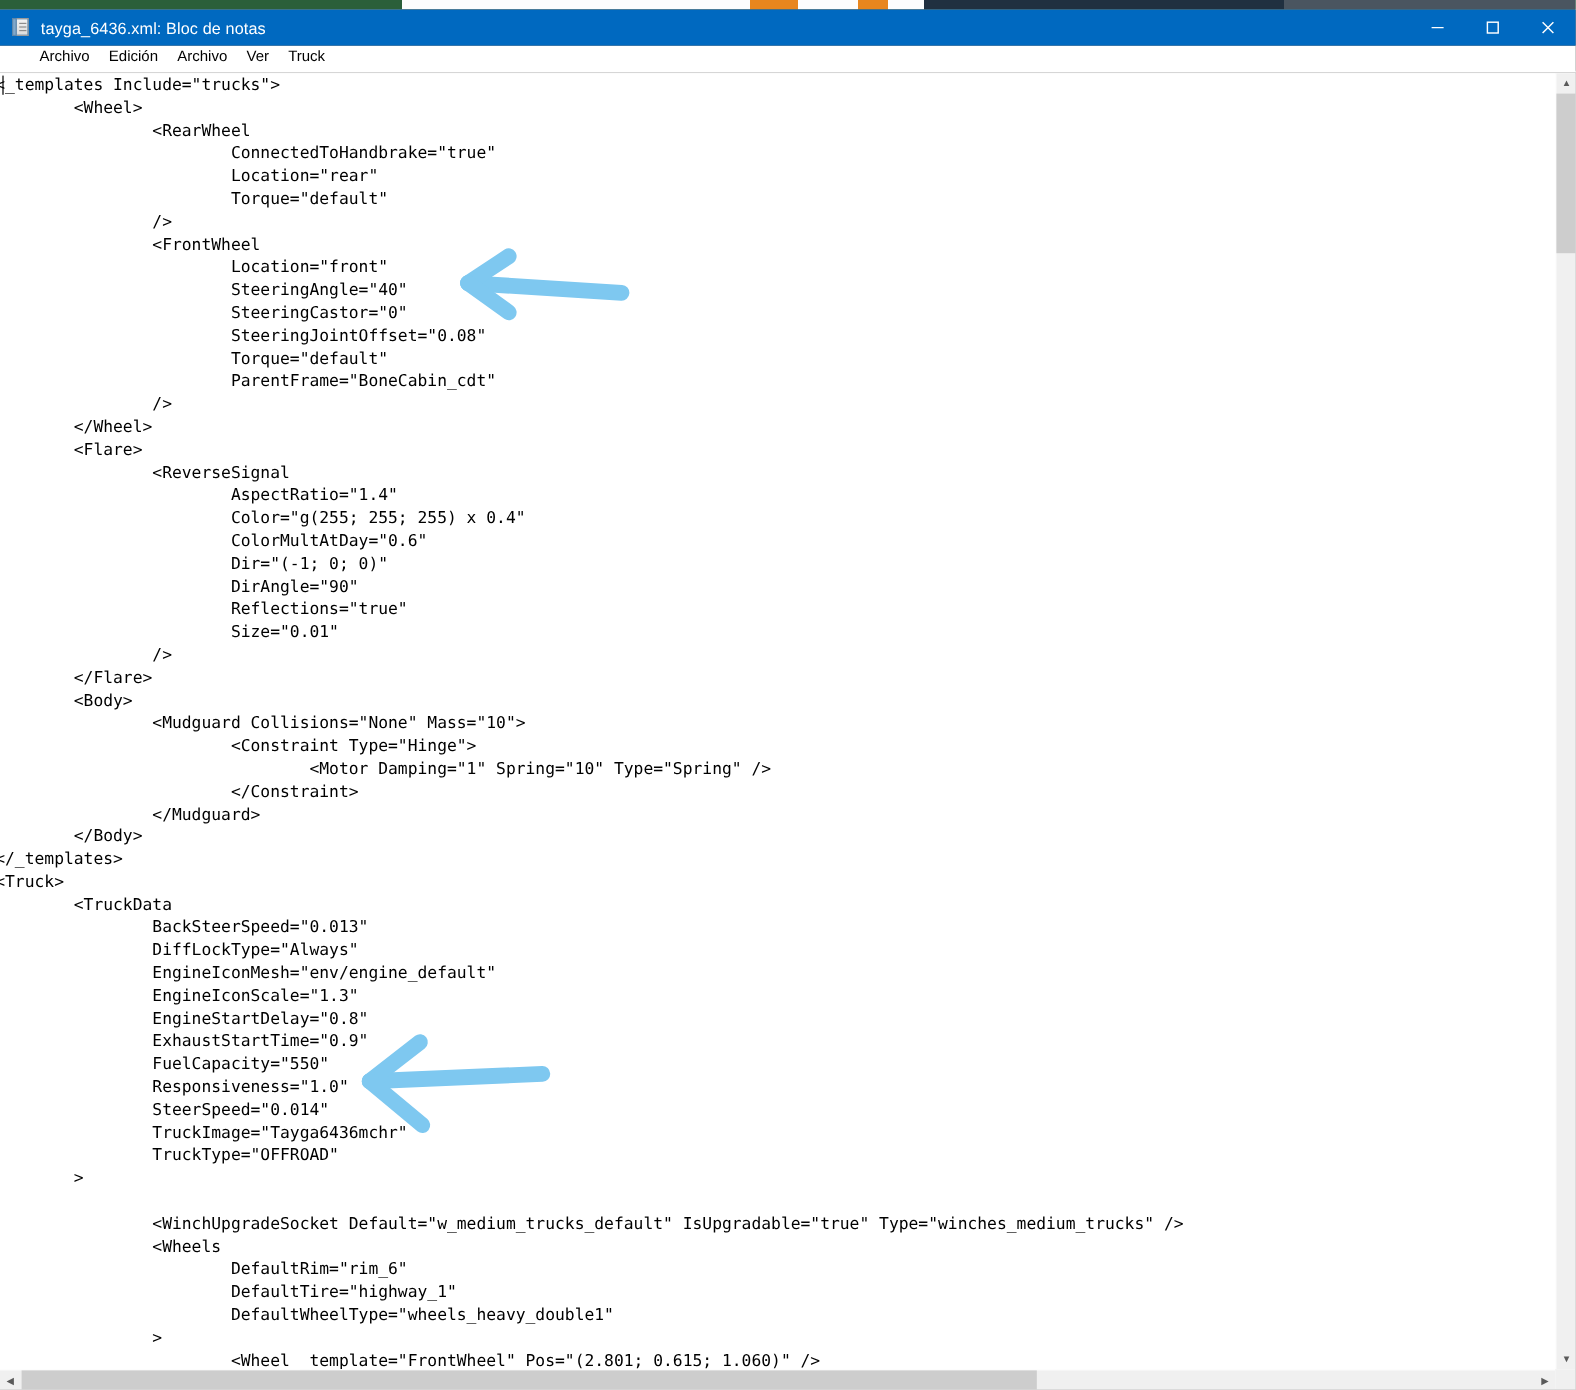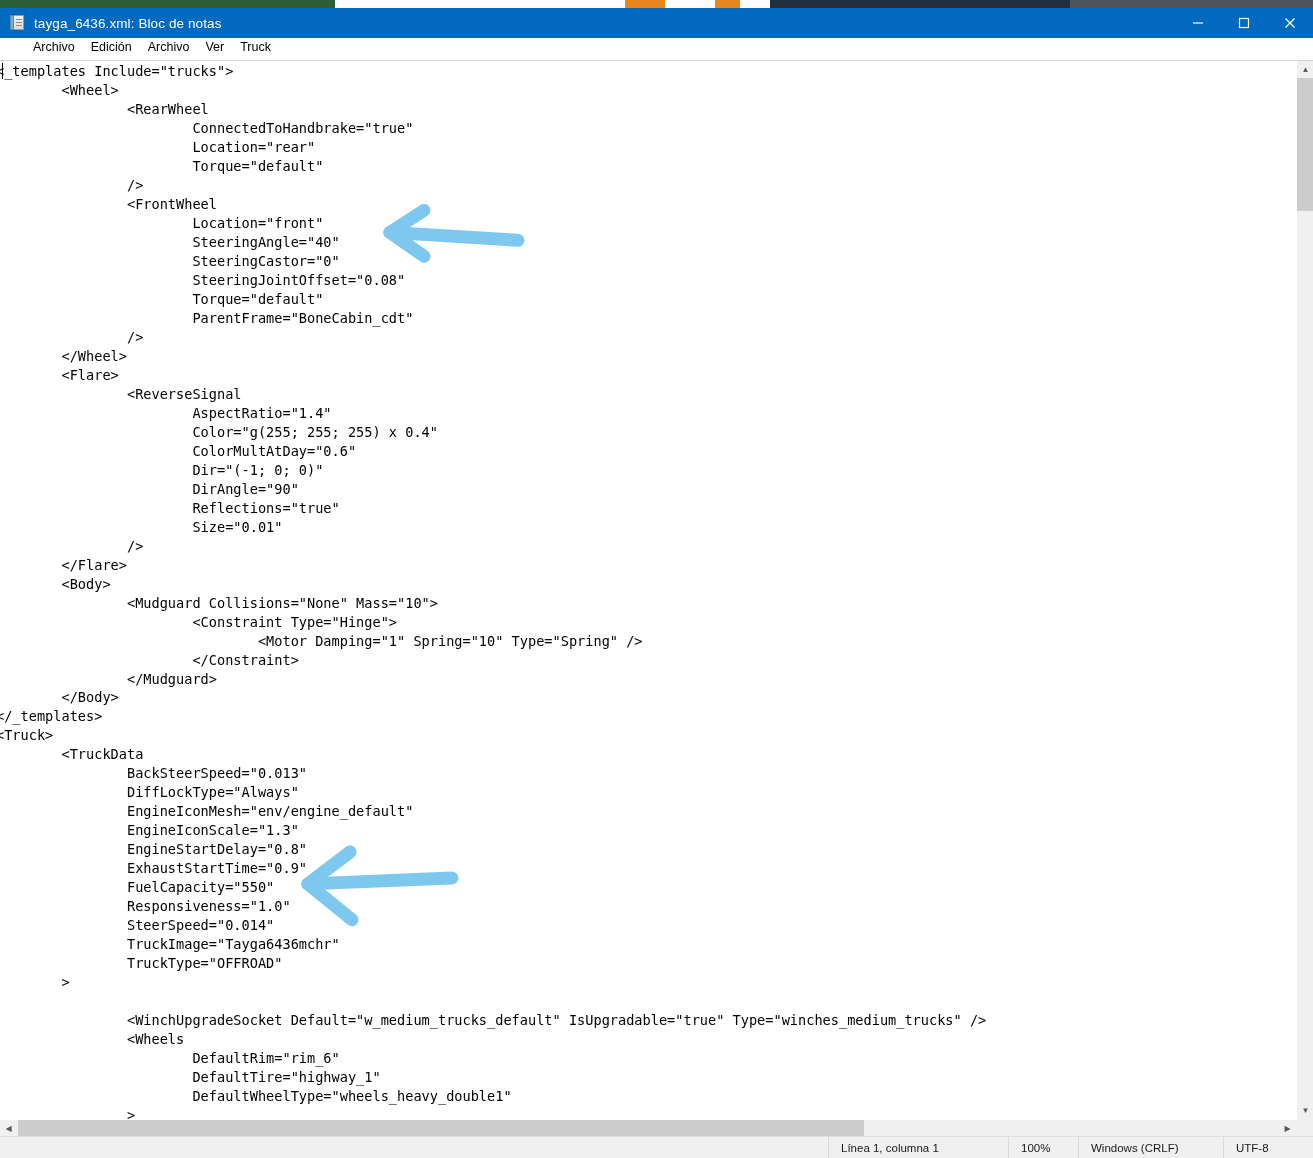--- a/index.html
+++ b/index.html
@@ -383,20 +383,14 @@
 
     <div id="hscroll">
       <div class="sb-arrow sb-arrow-left">◀</div>
       <div id="hscroll-thumb"></div>
       <div class="sb-arrow sb-arrow-right">▶</div>
     </div>
 
     <div id="corner-box"></div>
   </div>
 
-  <div id="statusbar">
-    <div class="status-cell w-pos">Línea 1, columna 1</div>
-    <div class="status-cell w-zoom">100%</div>
-    <div class="status-cell w-eol">Windows (CRLF)</div>
-    <div class="status-cell w-enc">UTF-8</div>
-  </div>
 
 </div>
 
 </body></html>

